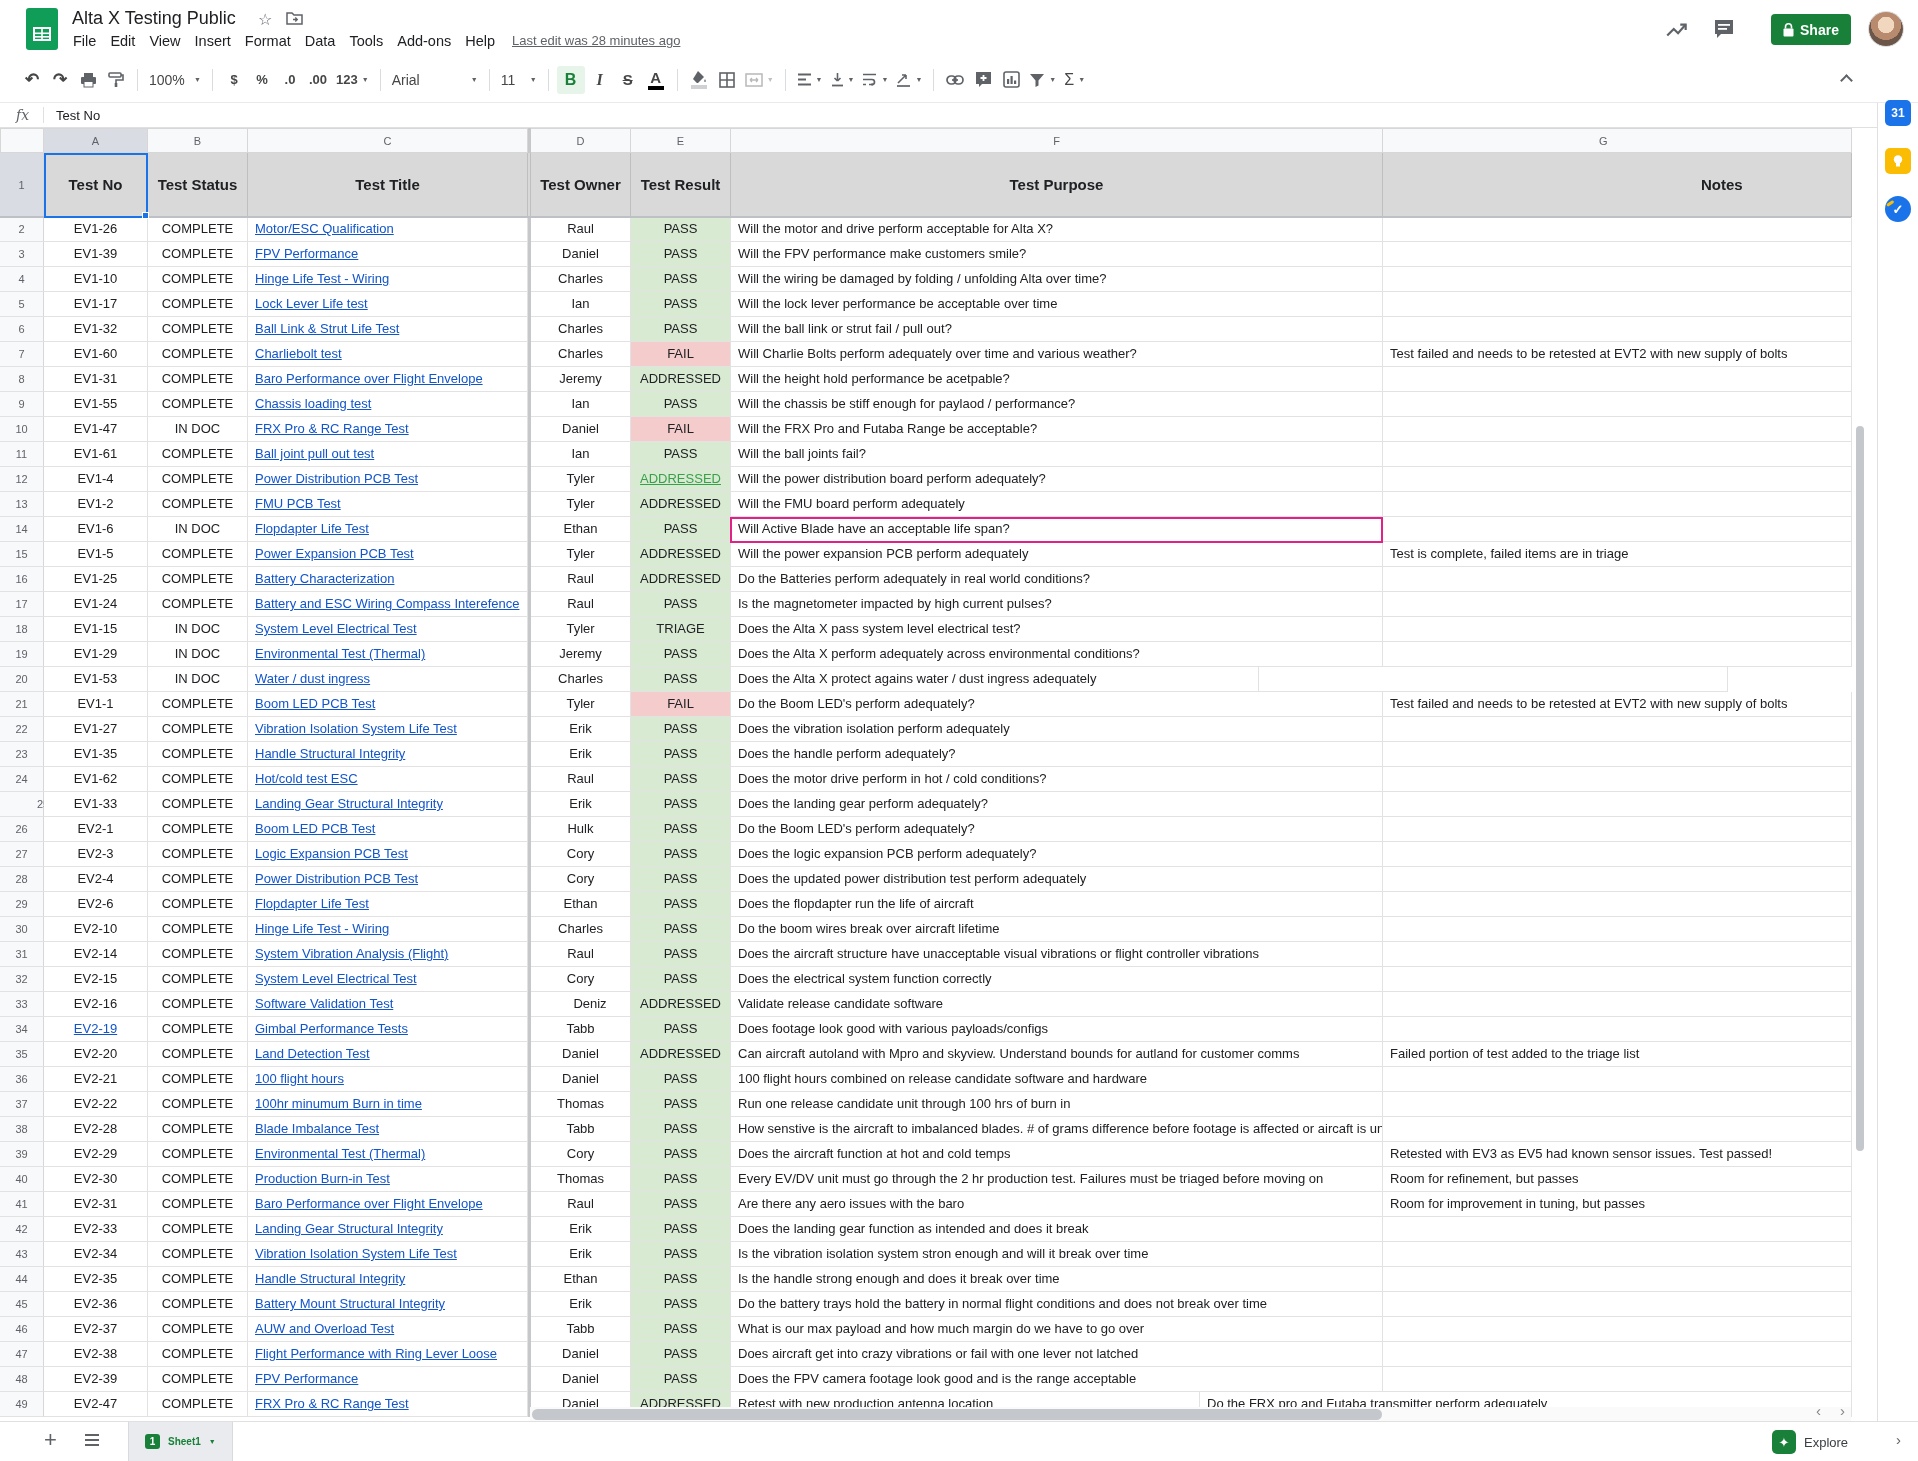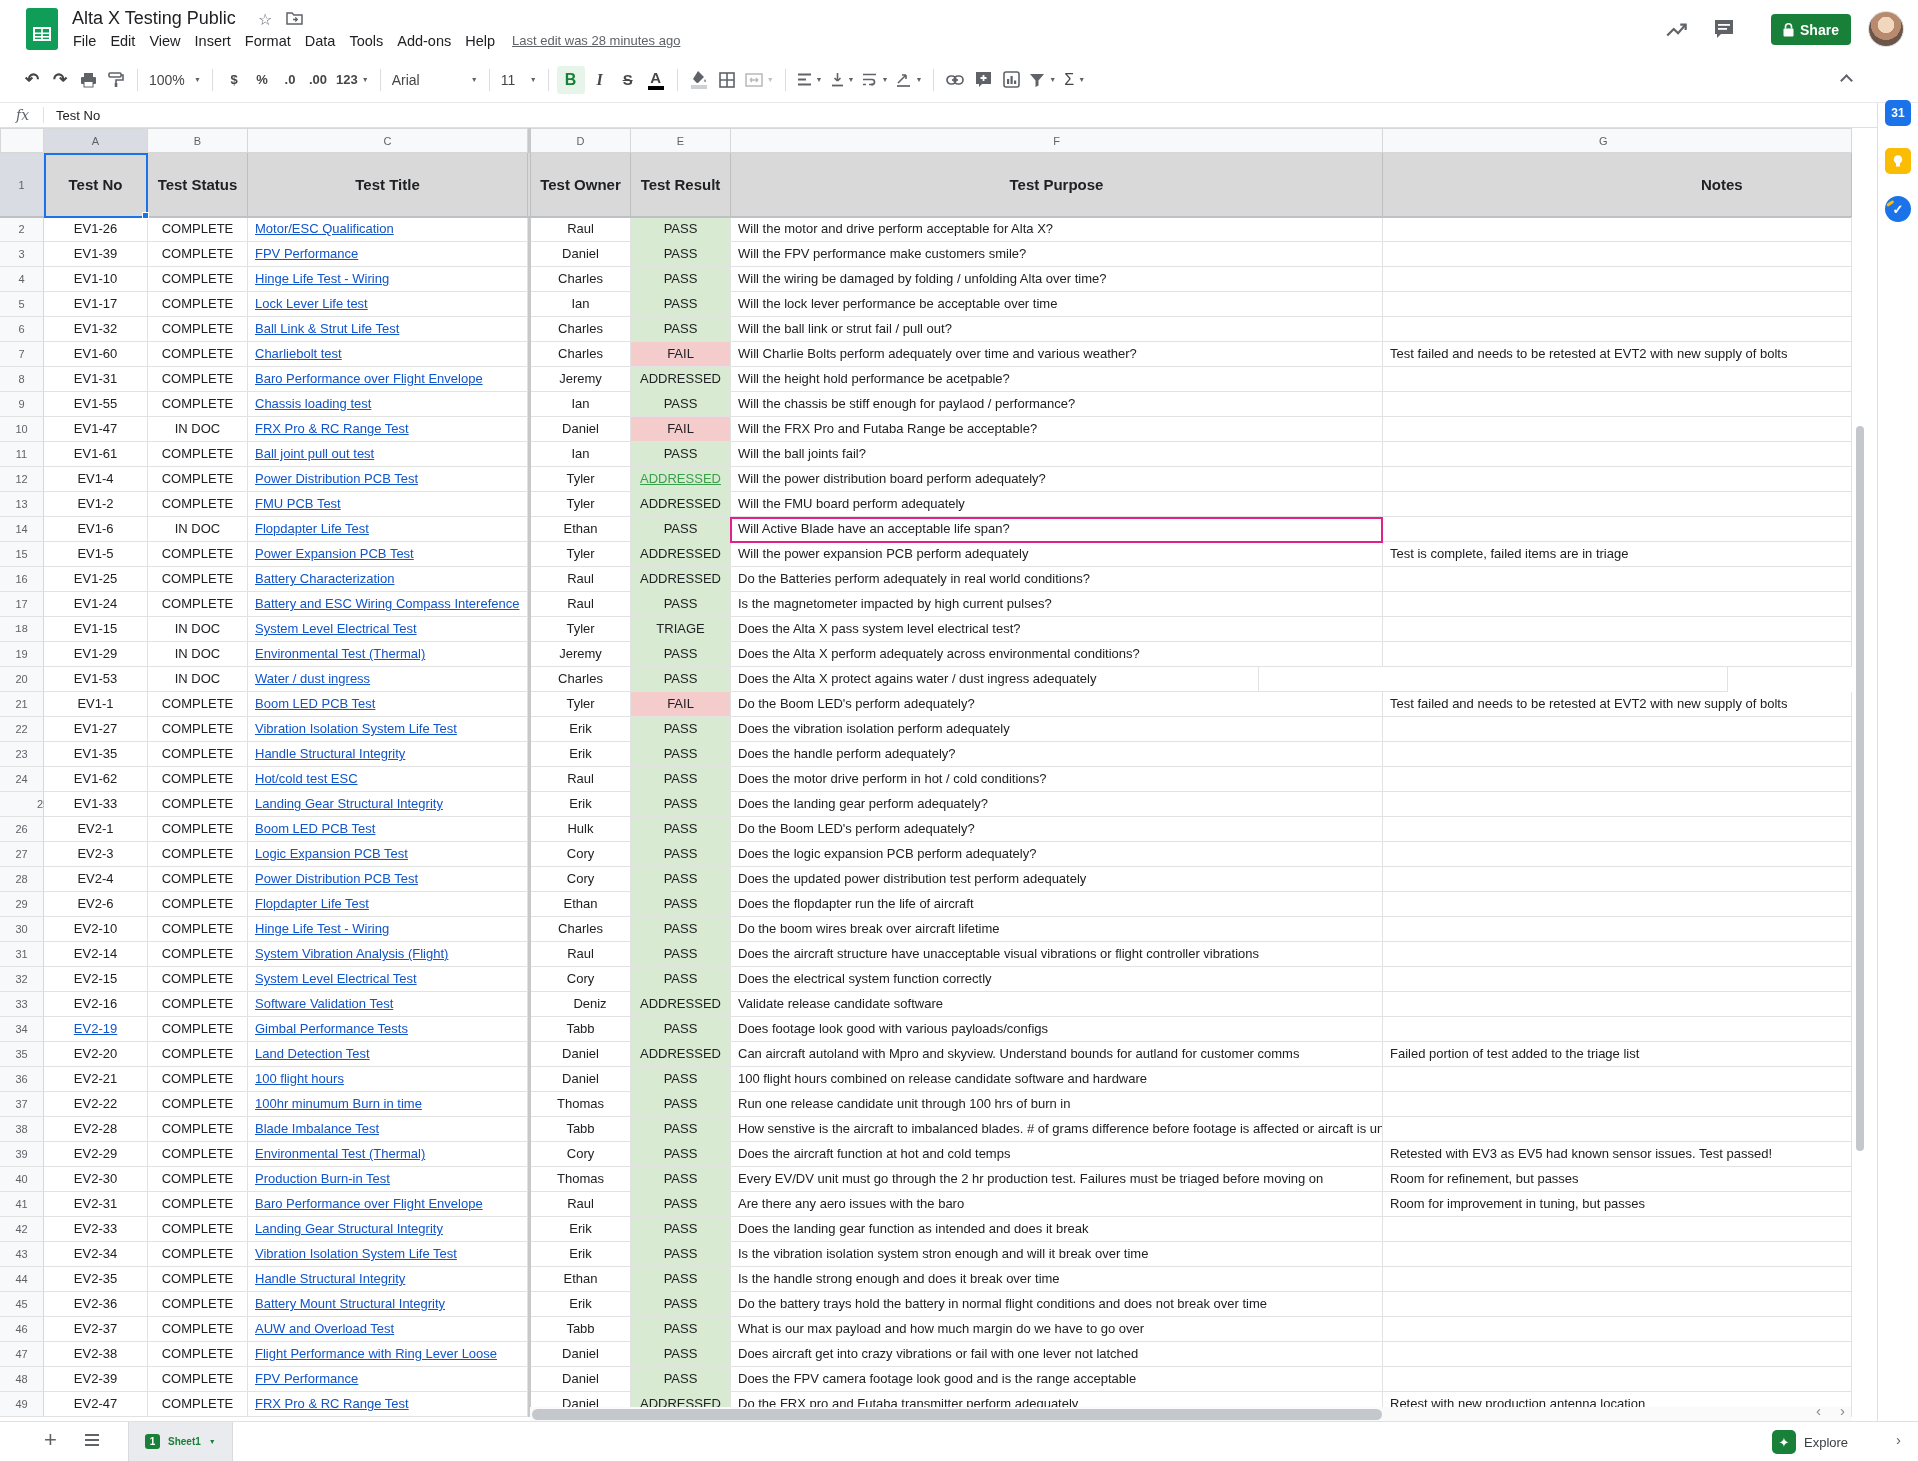--- a/index.html
+++ b/index.html
@@ -515,21 +515,21 @@
           <div class="cell center" style="width: 104px;">EV1-24</div>
           <div class="cell center" style="width: 100px;">COMPLETE</div>
           <div class="cell left link" style="width: 280px;">Battery and ESC Wiring Compass Interefence</div>
           <div class="cell div" style="width: 3px;"></div>
           <div class="cell center" style="width: 100px;">Raul</div>
           <div class="cell center res-pass" style="width: 100px;">PASS</div>
           <div class="cell left" style="width: 652px;">Is the magnetometer impacted by high current pulses?</div>
           <div class="cell left" style="width: 469px;"></div>
         </div>
         <div class="row">
-          <div class="gutter" style="width: 44px; font-family: Liberation Mono, monospace;">18</div>
+          <div class="gutter" style="width: 44px;">18</div>
           <div class="cell center" style="width: 104px;">EV1-15</div>
           <div class="cell center" style="width: 100px;">IN DOC</div>
           <div class="cell left link" style="width: 280px;">System Level Electrical Test</div>
           <div class="cell div" style="width: 3px;"></div>
           <div class="cell center" style="width: 100px;">Tyler</div>
           <div class="cell center res-pass" style="width: 100px;">TRIAGE</div>
           <div class="cell left" style="width: 652px;">Does the Alta X pass system level electrical test?</div>
           <div class="cell left" style="width: 469px;"></div>
         </div>
         <div class="row">
@@ -863,22 +863,22 @@
           <div class="cell left" style="width: 469px;"></div>
         </div>
         <div class="row">
           <div class="gutter" style="width: 44px;">49</div>
           <div class="cell center" style="width: 104px;">EV2-47</div>
           <div class="cell center" style="width: 100px;">COMPLETE</div>
           <div class="cell left link" style="width: 280px;">FRX Pro &amp; RC Range Test</div>
           <div class="cell div" style="width: 3px;"></div>
           <div class="cell center" style="width: 100px;">Daniel</div>
           <div class="cell center res-pass" style="width: 100px;">ADDRESSED</div>
+          <div class="cell left" style="width: 469px;">Retest with new production antenna location</div>
           <div class="cell left" style="width: 652px;">Do the FRX pro and Futaba transmitter perform adequately</div>
-          <div class="cell left" style="width: 469px;">Retest with new production antenna location</div>
         </div>
       </div>
 
     <div class="overlay" id="frozen-row-line"></div>
     <div class="overlay" id="sel-a1"></div>
     <div class="overlay" id="fill-handle"></div>
     <div class="overlay" id="collab-cursor"></div>
     <div class="overlay" id="hscroll-track"></div>
     <div class="overlay" id="hscroll-thumb"></div>
     <div class="overlay" id="vscroll-thumb"></div>

